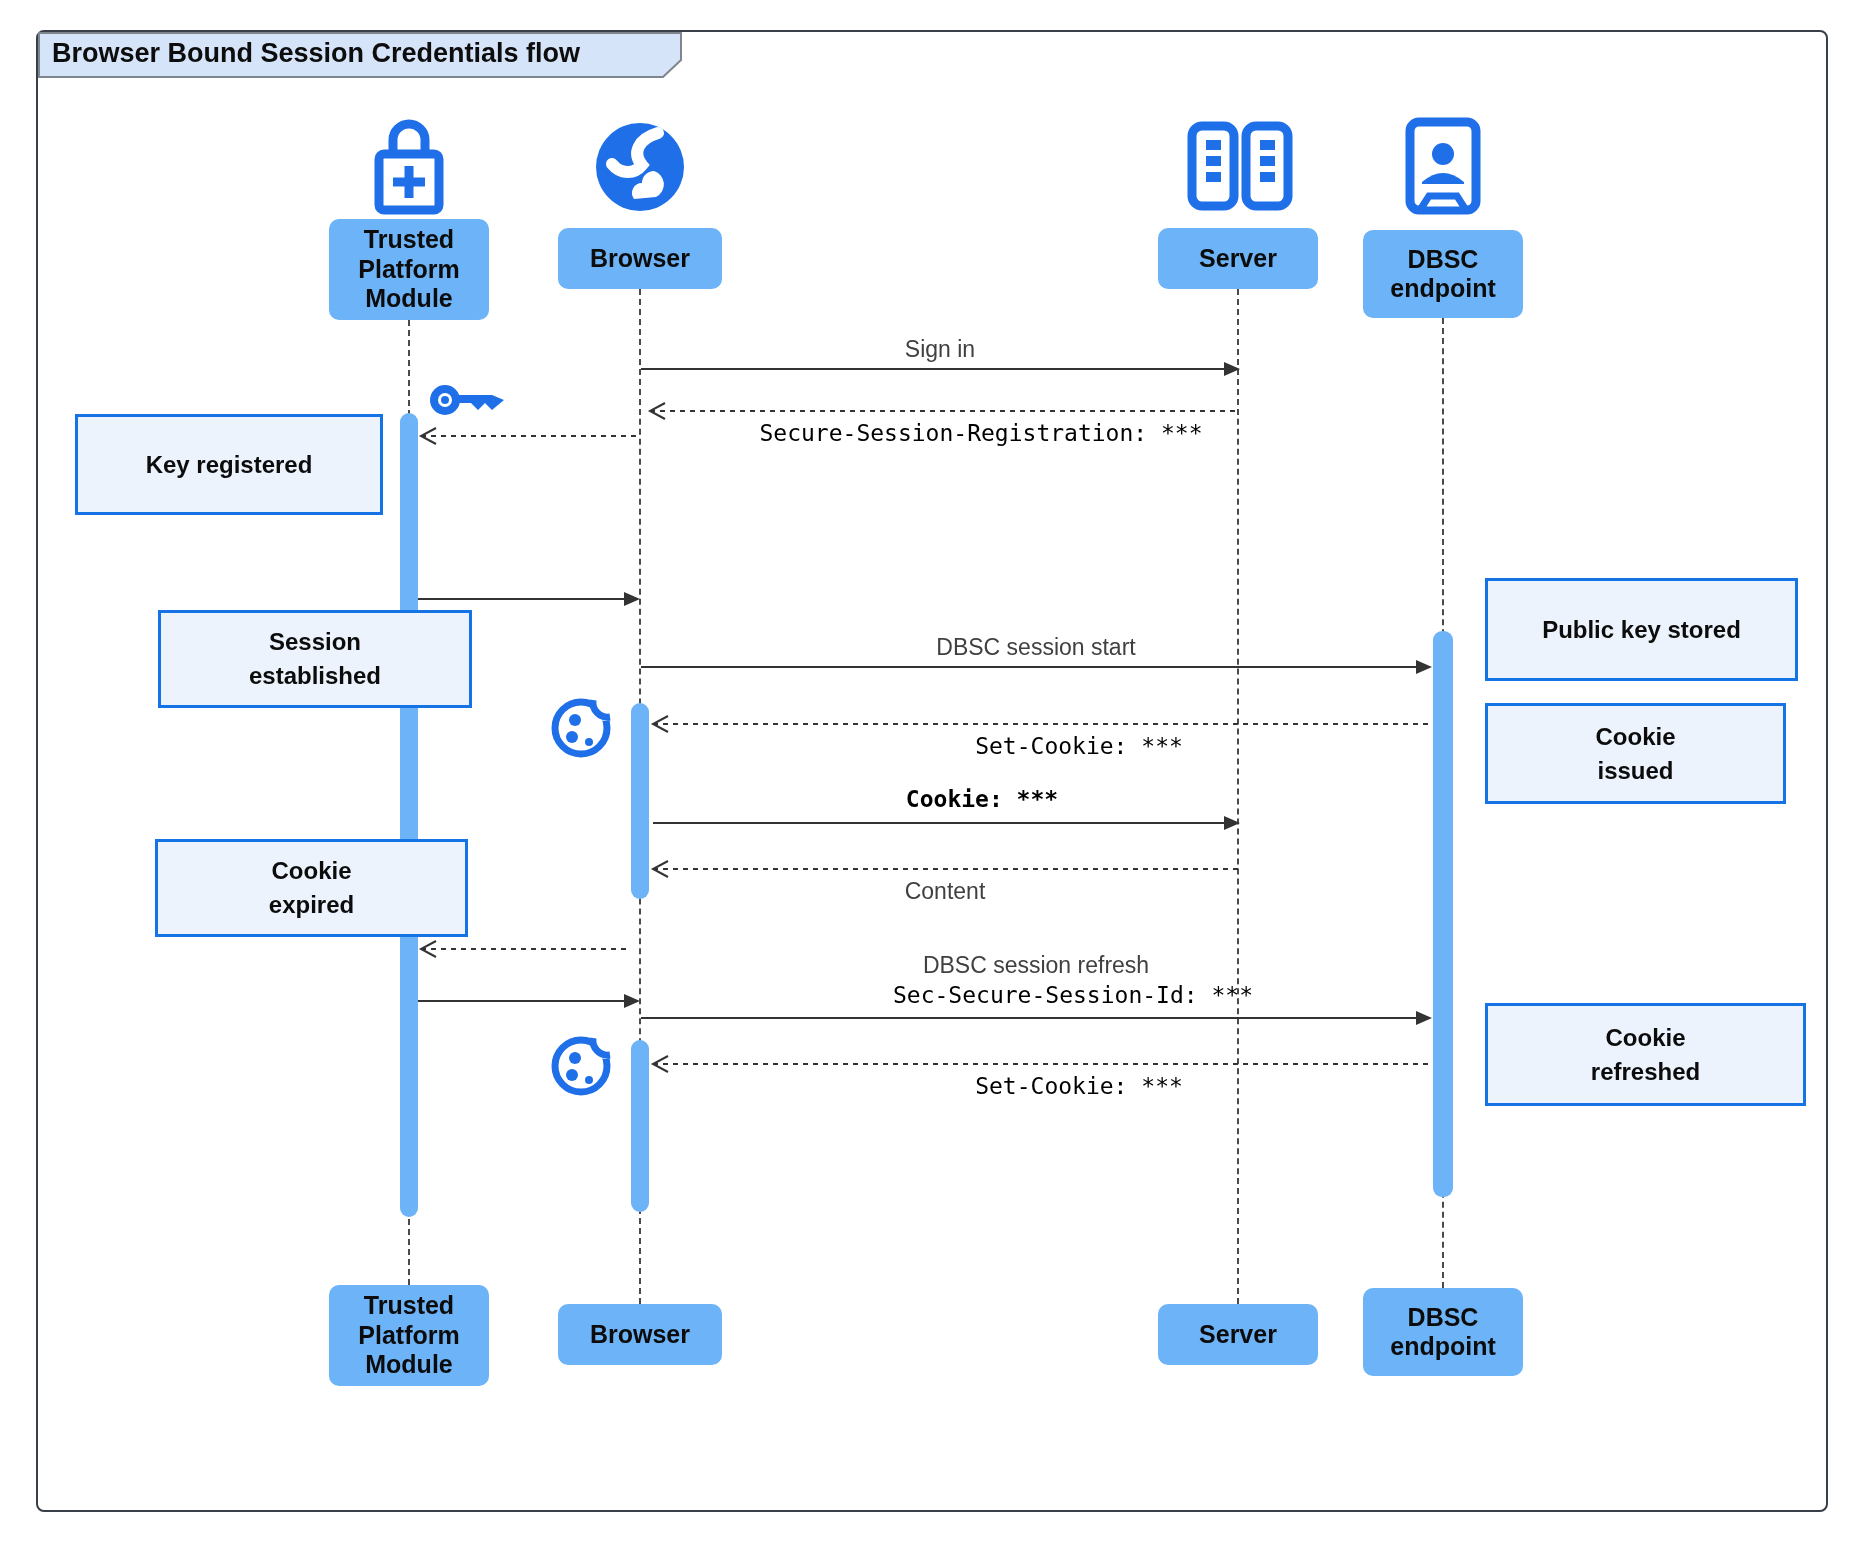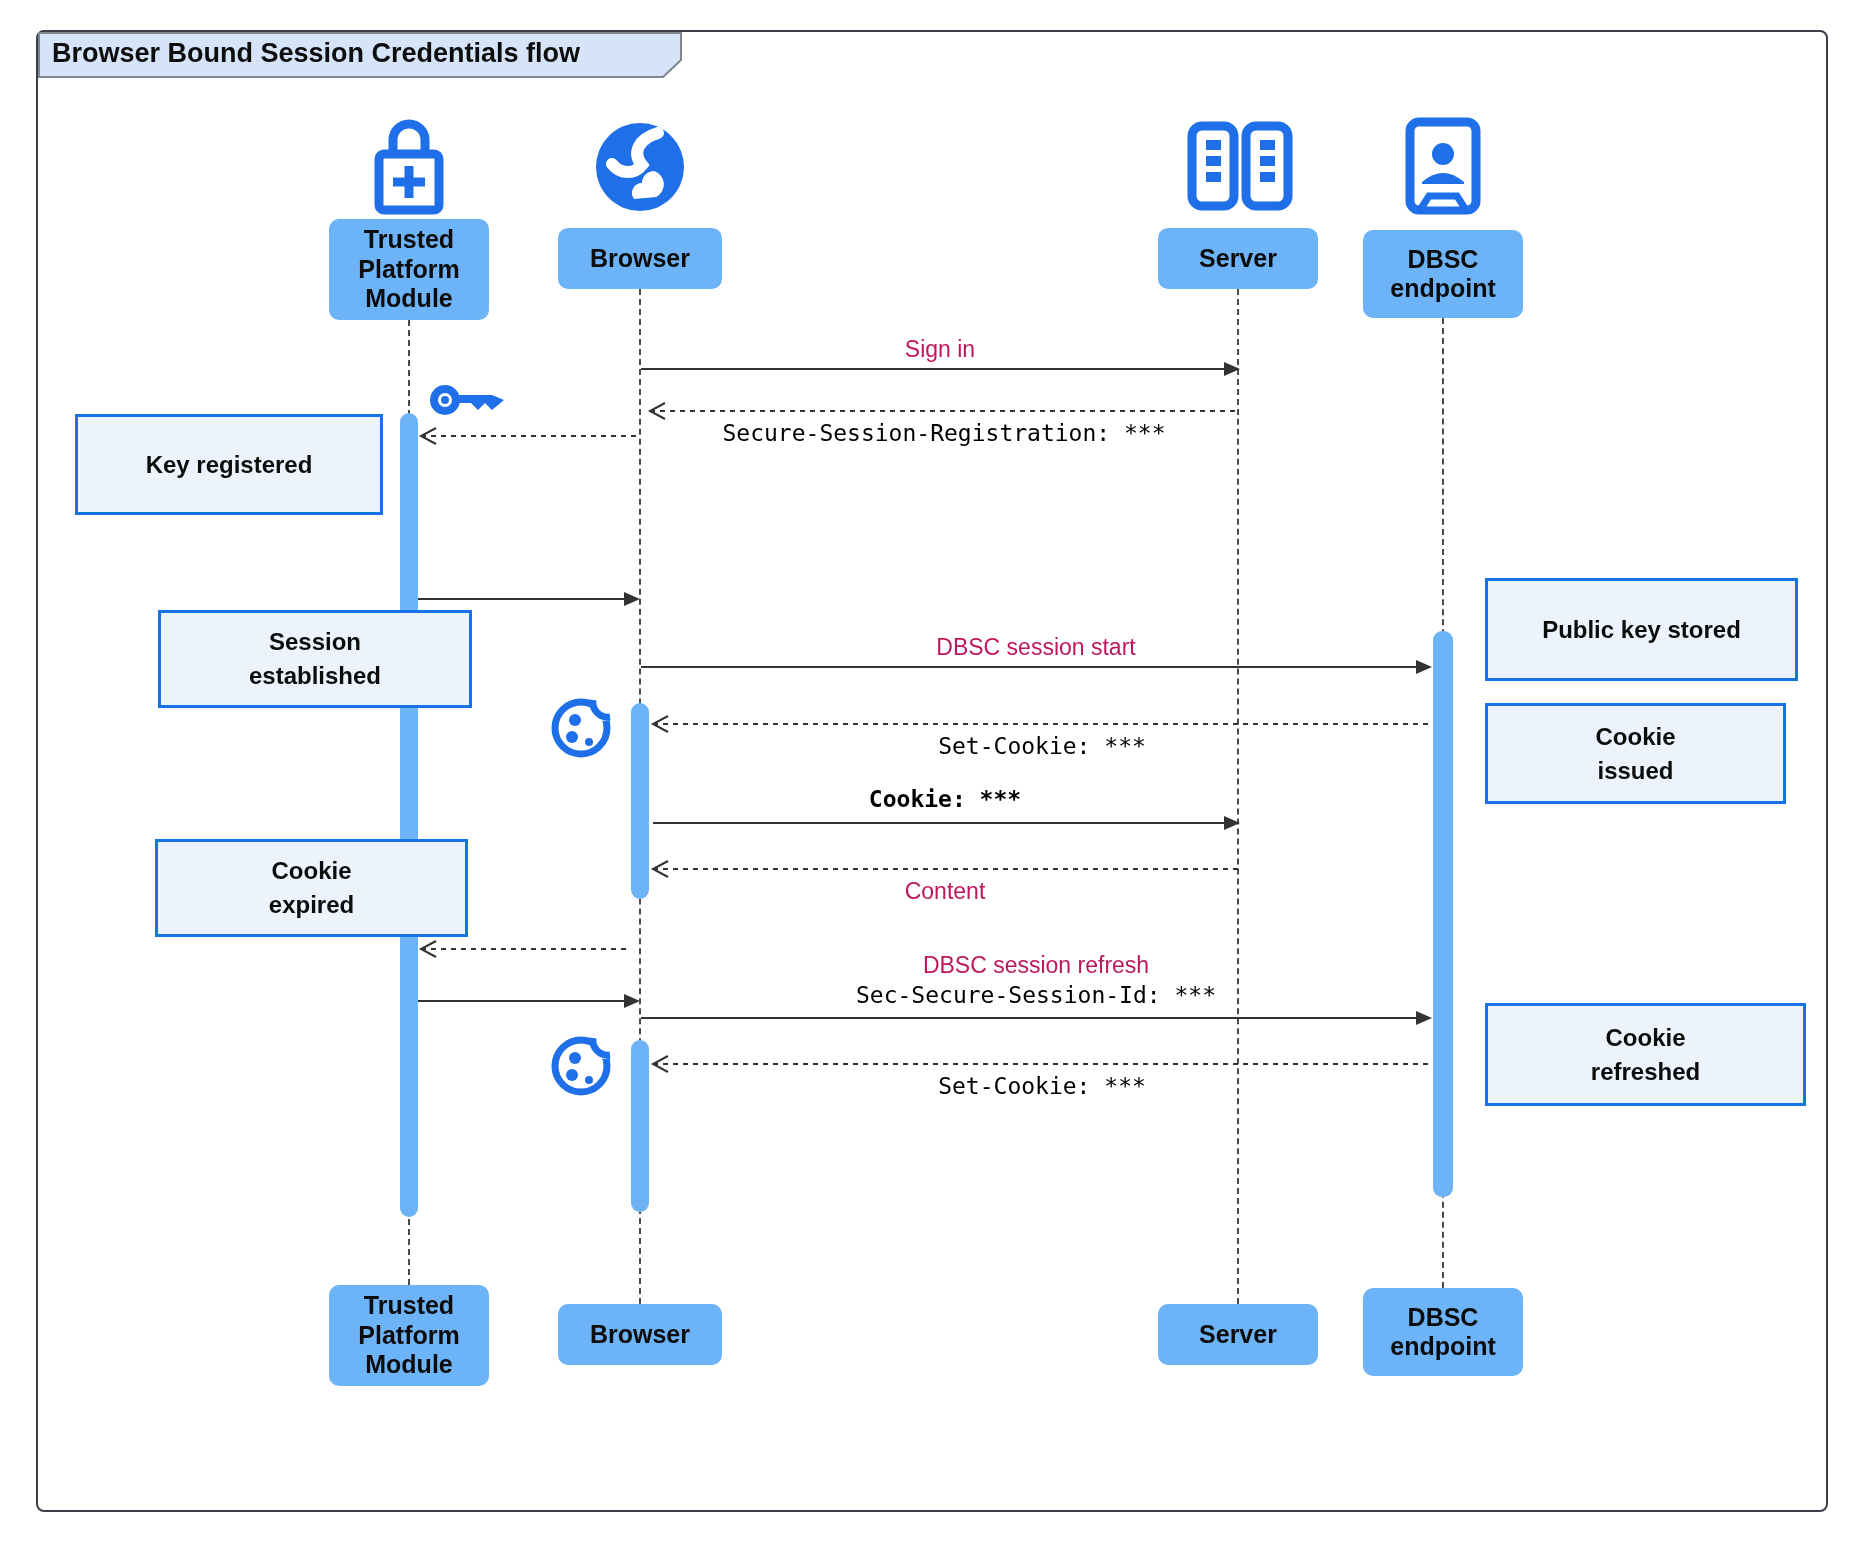--- a/index.html
+++ b/index.html
@@ -18,22 +18,22 @@
         display:flex;align-items:center;justify-content:center;text-align:center;
         font-weight:bold;font-size:24px;color:#0c0c0c;line-height:1.4;}
   .note .wrap2{display:inline-block;max-width:175px;}
   .msg-line{position:absolute;height:2px;z-index:4;}
   .msg-line.solid{background:#333;}
   .msg-line.dotted{background-image:repeating-linear-gradient(90deg,#333 0 5px,transparent 5px 10px);}
   .head-fill-right{position:absolute;right:-2px;top:-6px;width:0;height:0;
         border-left:16px solid #333;border-top:7px solid transparent;border-bottom:7px solid transparent;}
   .head-open-left{position:absolute;left:-3px;top:-10px;}
   .mlabel{position:absolute;transform:translateX(-50%);white-space:nowrap;z-index:4;
-          font-size:23px;color:#be185d;}
-  .mlabel.mono{font-family:"DejaVu Sans Mono","Liberation Mono",monospace;color:#000;font-size:23px;}
+          font-size:23px;color:#404040;}
+  .mlabel.mono{font-family:"DejaVu Sans Mono","Liberation Mono",monospace;color:#000;font-size:23px;margin-left:37px;}
   .icon{position:absolute;z-index:6;}
 </style>
 </head>
 <body>
 
 <div class="stage">
 
   <div class="frame"></div>
 
   <svg class="title-tab" viewBox="0 0 644 46">

